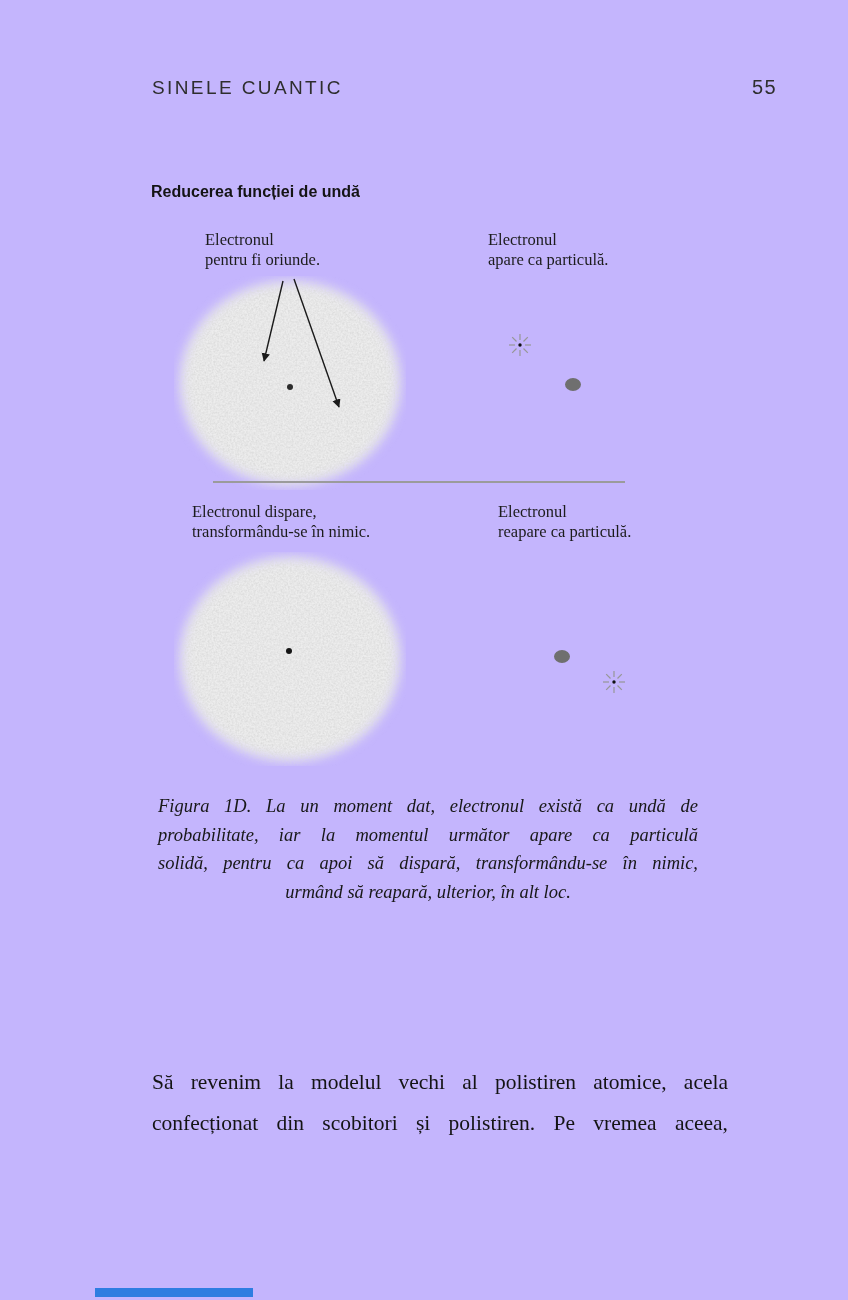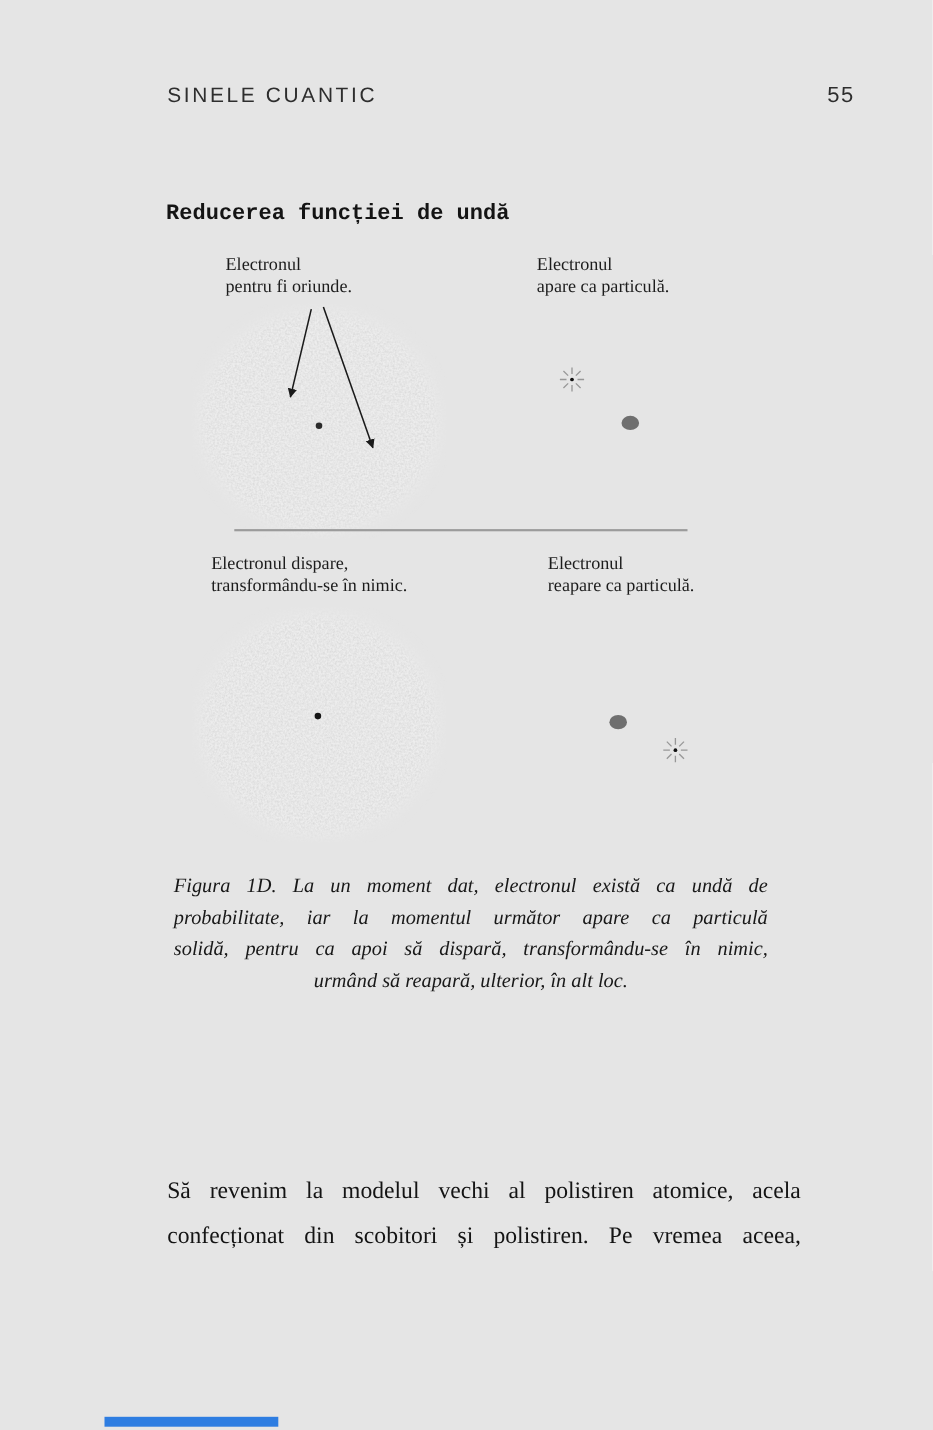--- a/index.html
+++ b/index.html
@@ -1,33 +1,33 @@
 <!DOCTYPE html>
 <html><head>
 <meta charset="utf-8">
 <style>
   html,body { margin:0; padding:0; background:#ffffff; }
   .page {
-    position:relative; width:848px; height:1300px; background:#e5e5e5;
+    position:relative; width:848px; height:1300px; background:#c4b5fd;
     font-family:"Liberation Serif", serif; color:#1d1d1d; overflow:hidden;
   }
   .running-head {
     position:absolute; left:152px; top:77px;
     font-family:"Liberation Sans", sans-serif; font-size:19px;
     letter-spacing:2.4px; color:#2e2e2e;
   }
   .page-number {
     position:absolute; left:752px; top:76px;
     font-family:"Liberation Sans", sans-serif; font-size:20px;
     letter-spacing:1.5px; color:#2e2e2e;
   }
   .chapter-heading {
     position:absolute; left:151px; top:183px; margin:0;
-    font-family:Liberation Mono, monospace; font-weight:700;
-    font-size:20px; color:#141414;
+    font-family:Liberation Sans, sans-serif; font-weight:700;
+    font-size:16px; color:#141414;
   }
   .figure { position:absolute; left:152px; top:230px; width:548px; height:540px; }
   .fig-label {
     position:absolute; text-align:left; font-size:16.5px; line-height:20px;
     color:#1c1c1c;
   }
   .fig-label.tl { left:53px;  top:0px;   width:200px; }
   .fig-label.tr { left:336px; top:0px;   width:200px; }
   .fig-label.bl { left:40px;  top:272px; width:260px; }
   .fig-label.br { left:346px; top:272px; width:200px; }

